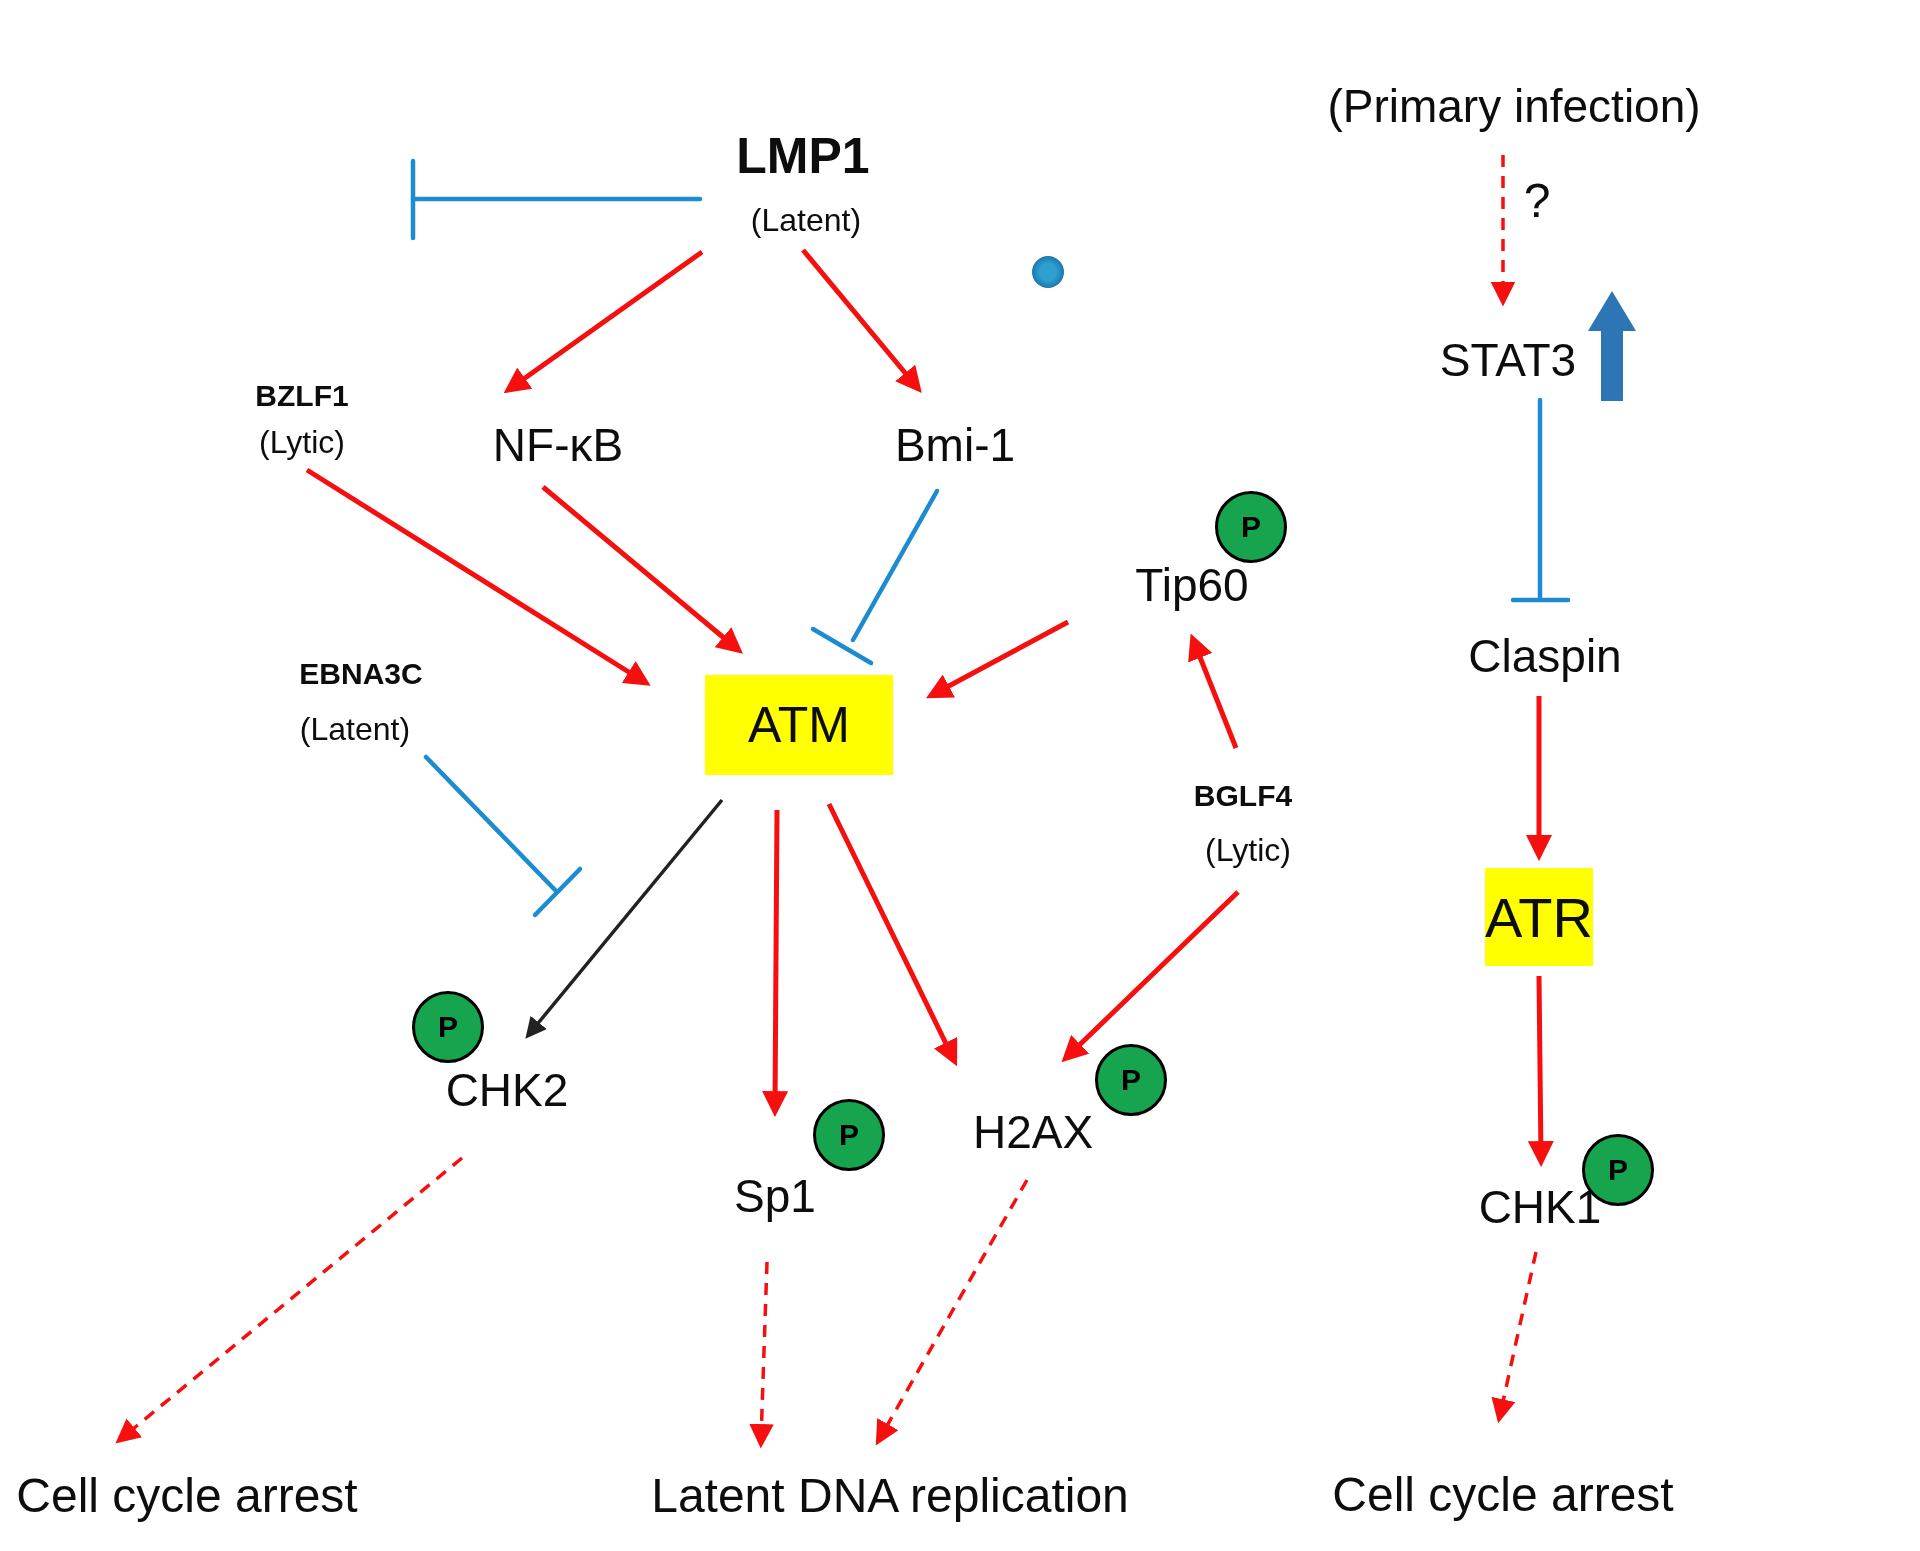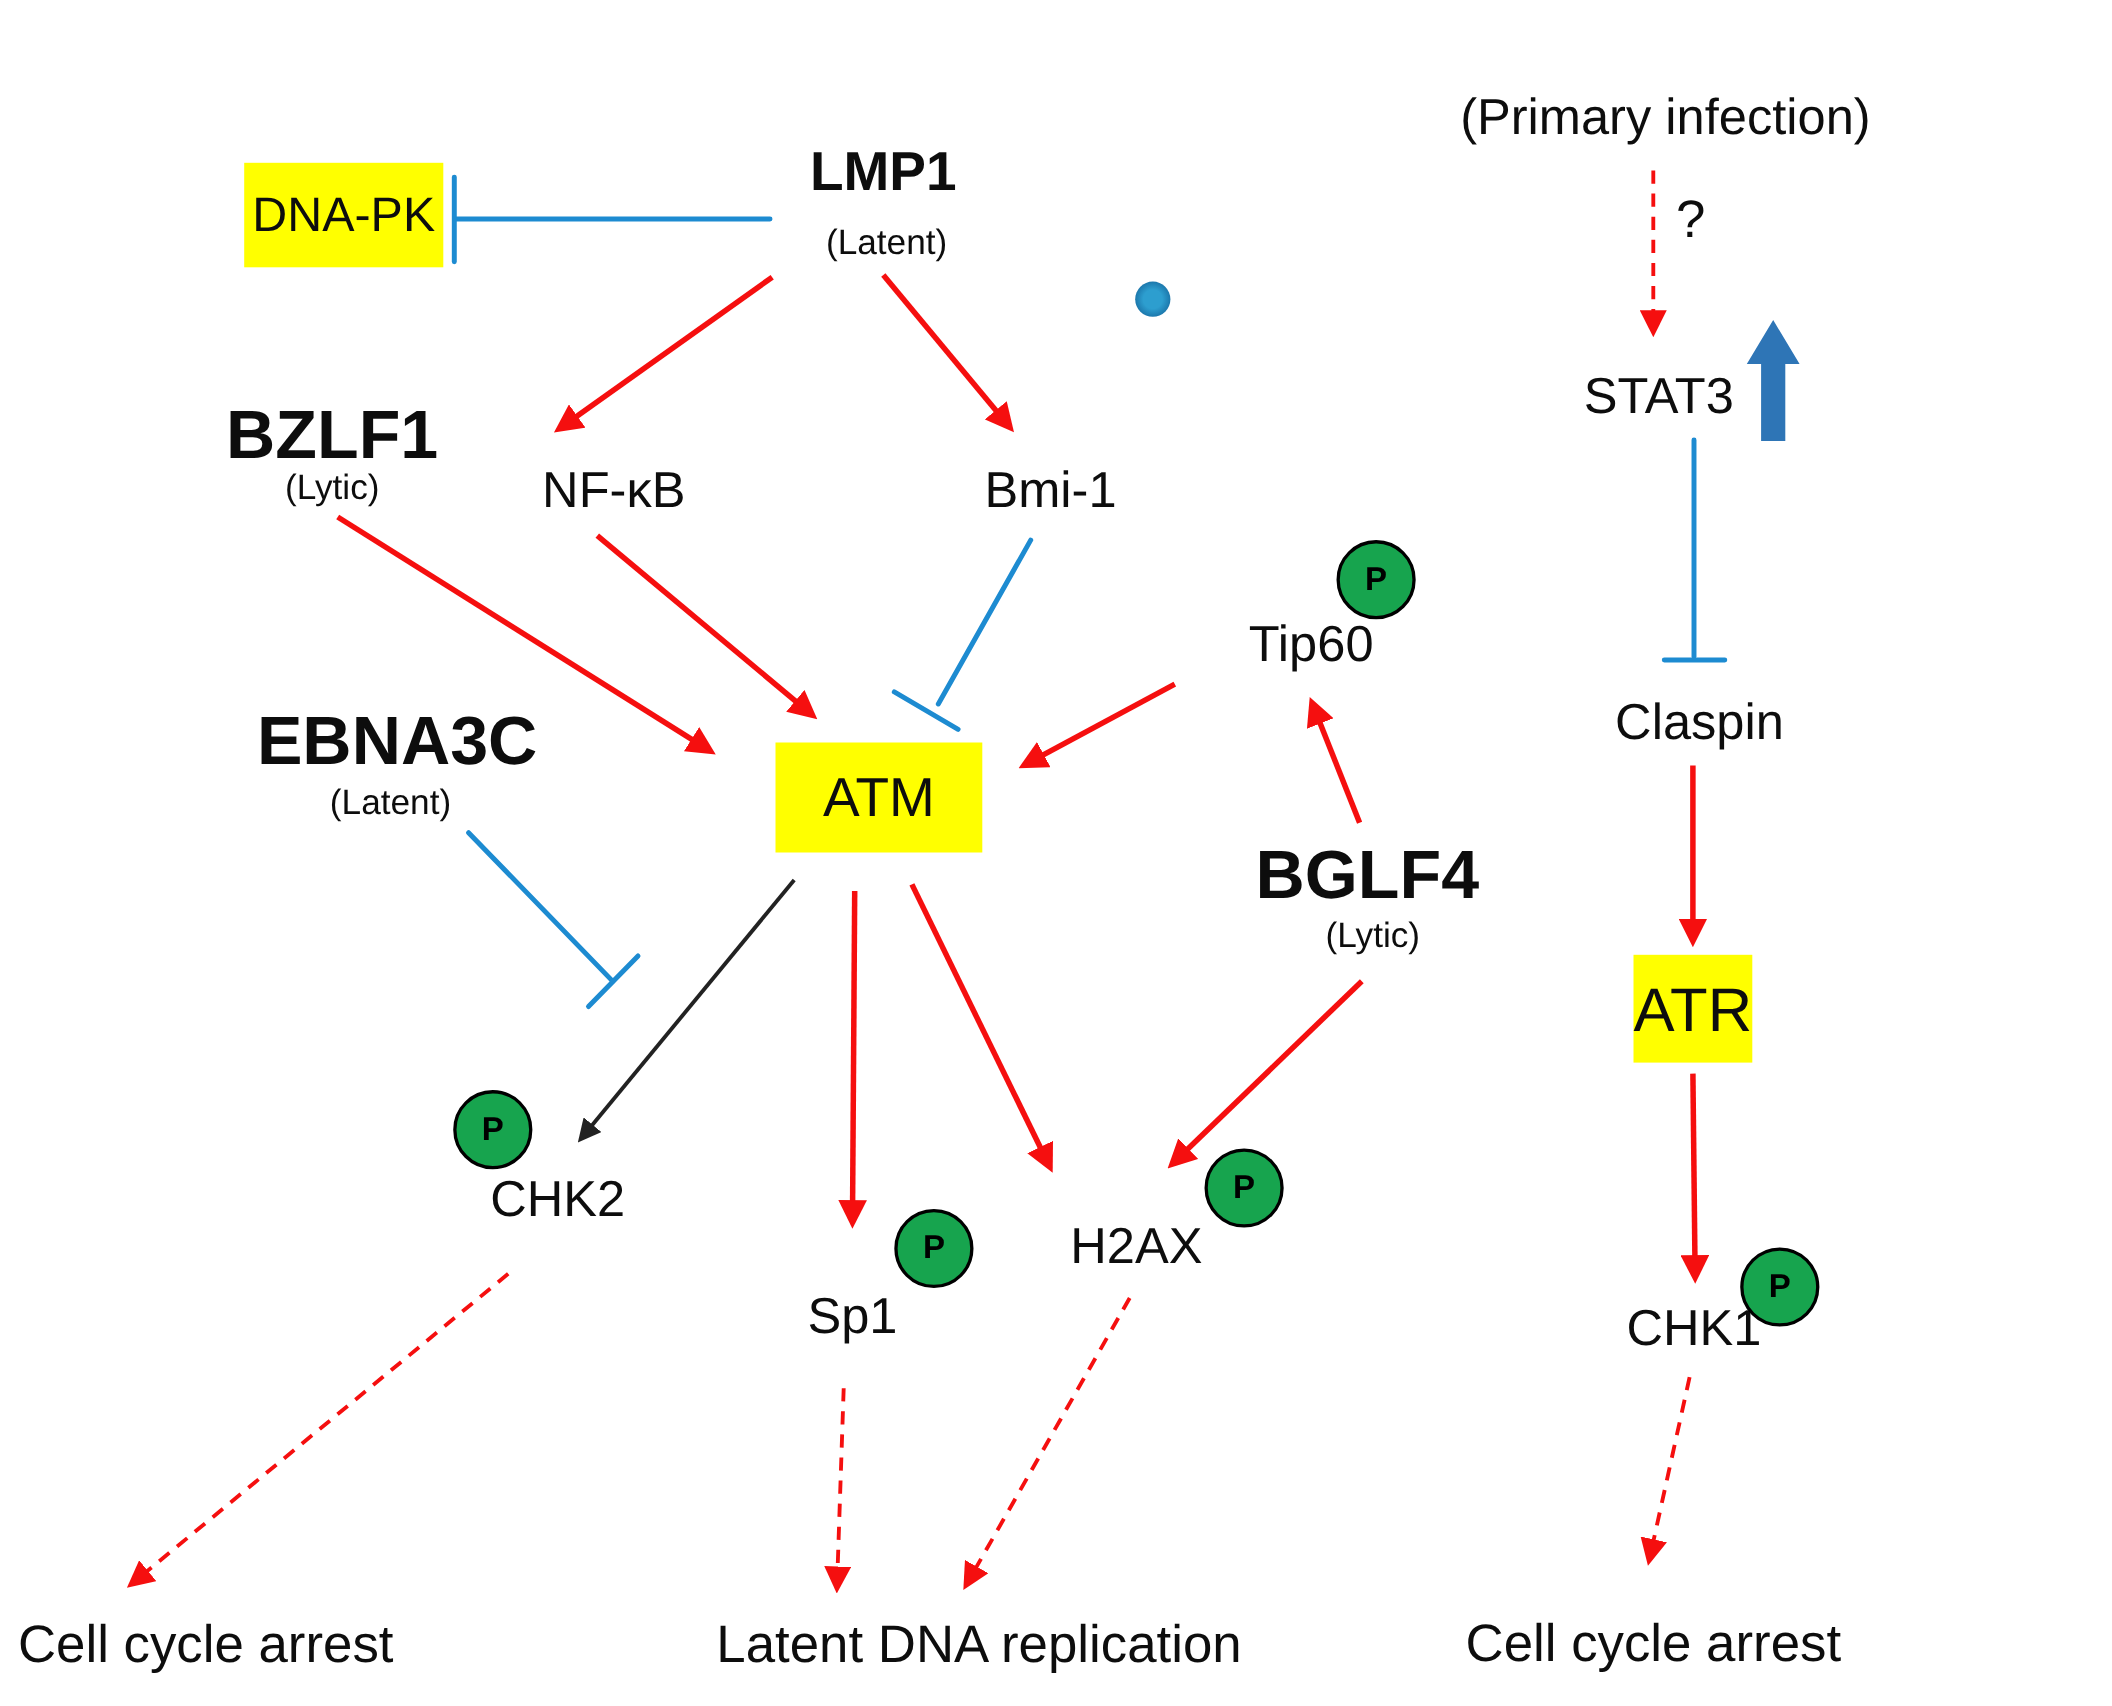--- a/index.html
+++ b/index.html
@@ -5,21 +5,21 @@
   html,body{margin:0;padding:0;background:#ffffff;}
   #stage{
     position:relative;width:1920px;height:1551px;background:#ffffff;
     font-family:"Liberation Sans", sans-serif;color:#111;overflow:hidden;
   }
   .label{
     position:absolute;transform:translate(-50%,-50%);
     white-space:nowrap;text-align:center;color:#0d0d0d;line-height:1.05;
   }
   .big{font-size:46px;font-weight:400;}
-  .bold{font-size:62px;font-weight:700;}
+  .bold{font-size:30px;font-weight:700;}
   .sub{font-size:32px;font-weight:400;}
   .bottom{font-size:48px;font-weight:400;}
   .ybox{
     position:absolute;background:#ffff00;display:flex;align-items:center;justify-content:center;
     font-size:48px;font-weight:400;color:#0d0d0d;
   }
   .pcircle{
     position:absolute;width:72px;height:72px;border-radius:50%;
     background:#17a44e;border:3px solid #000;box-sizing:border-box;
     display:flex;align-items:center;justify-content:center;
@@ -89,23 +89,20 @@
       </g>
       <g>
         <line x1="1540" y1="400" x2="1540" y2="597"></line>
         <line x1="1513" y1="600" x2="1568" y2="600"></line>
       </g>
     </g>
 
     <polygon points="1612,291 1588,331 1601,331 1601,401 1623,401 1623,331 1636,331" fill="#2e75b6"></polygon>
   </svg>
 
-  <div class="ybox" style="left:222px;top:148px;width:181px;height:95px;font-size:44px;">
-    <span>DNA-PK</span>
-  </div>
   <div class="ybox" style="left:705px;top:675px;width:188px;height:100px;font-size:50px;">
     <span>ATM</span>
   </div>
   <div class="ybox" style="left:1485px;top:868px;width:108px;height:98px;font-size:56px;">
     <span>ATR</span>
   </div>
 
   <div class="label bold" style="left:803px;top:156px;font-size:50px;">LMP1</div>
   <div class="label sub" style="left:806px;top:221px;">(Latent)</div>
 

